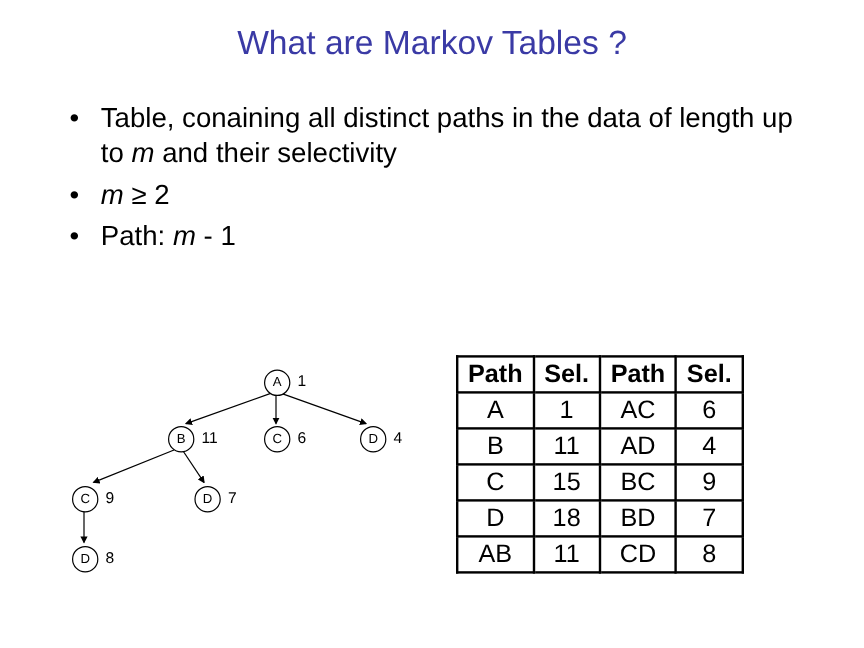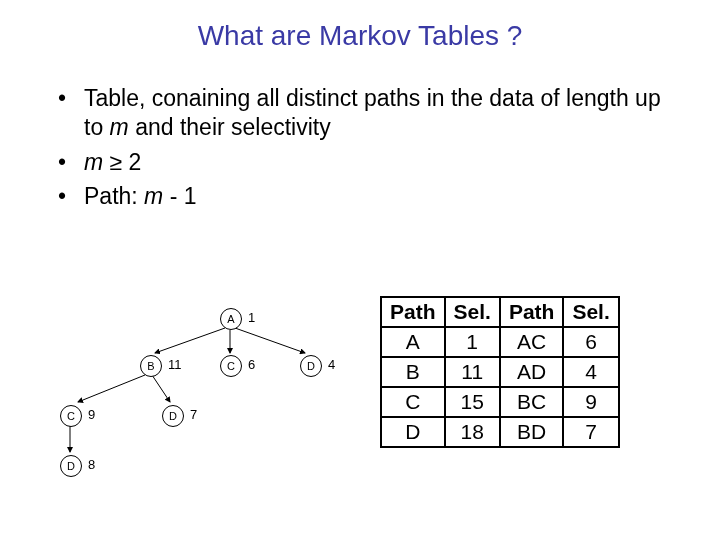--- a/index.html
+++ b/index.html
@@ -189,16 +189,22 @@
         <td>15</td>
         <td>BC</td>
         <td>9</td>
       </tr>
       <tr>
         <td>D</td>
         <td>18</td>
         <td>BD</td>
         <td>7</td>
       </tr>
+      <tr>
+        <td>AB</td>
+        <td>11</td>
+        <td>CD</td>
+        <td>8</td>
+      </tr>
     </tbody>
   </table>
 
 </div>
 
 </body></html>

